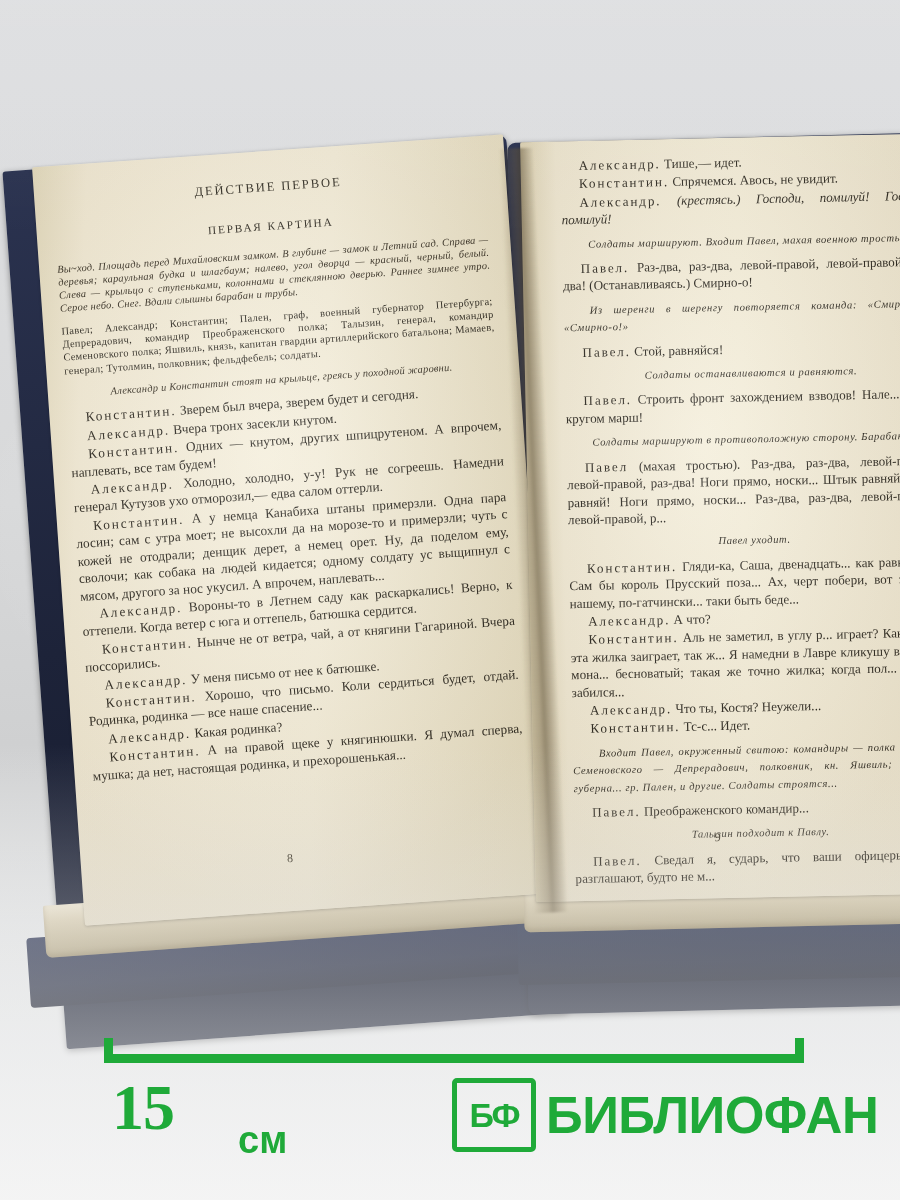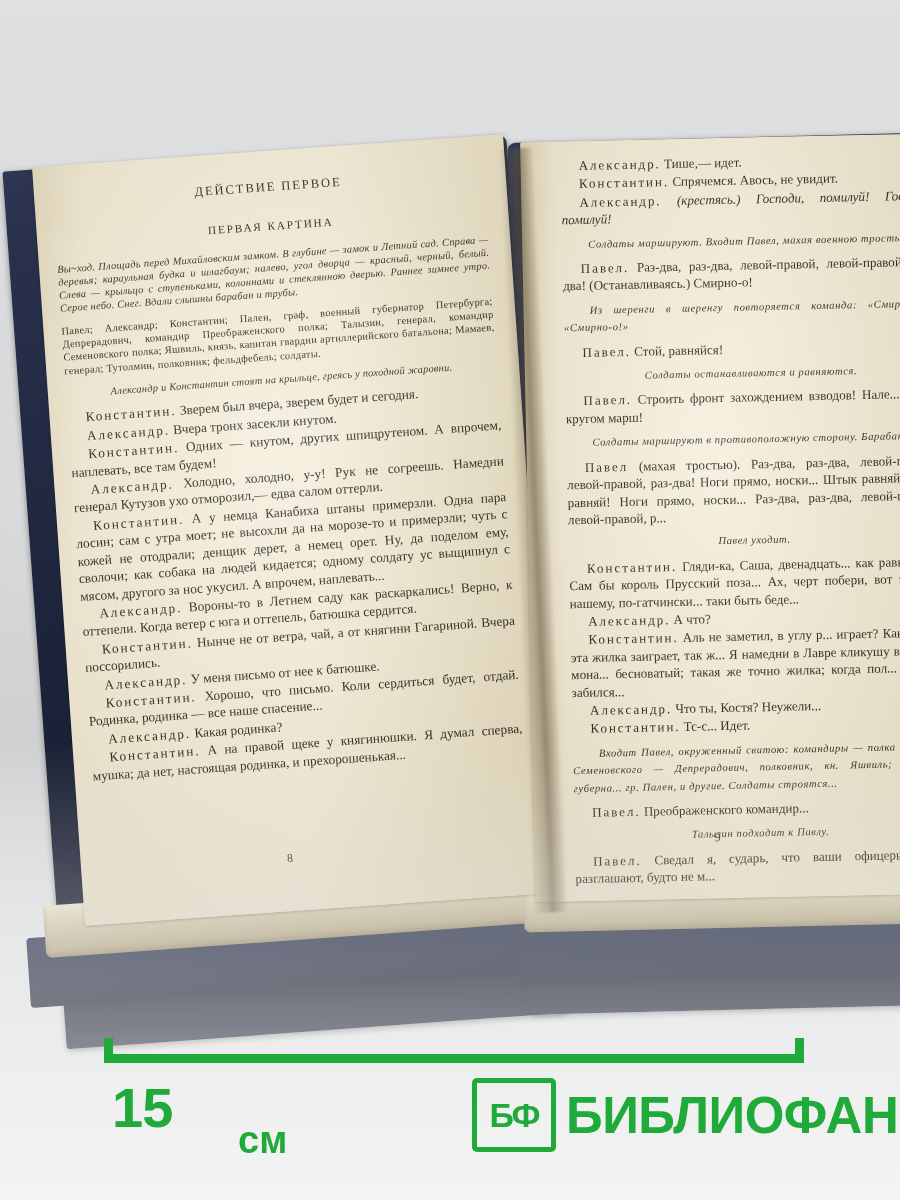--- a/index.html
+++ b/index.html
@@ -241,23 +241,23 @@
     position: absolute;
     top: 0; width: 9px; height: 25px;
     background: #1faa39;
   }
   .scale-bar .tick-l { left: 0; }
   .scale-bar .tick-r { left: 691px; }
 
   .scale-num {
     position: absolute;
     left: 112px; top: 48px;
-    font-family: Liberation Sans, sans-serif;
+    font-family: Liberation Serif, serif;
     font-weight: bold;
-    font-size: 56px;
+    font-size: 64px;
     line-height: 80px;
     color: #1faa39;
     letter-spacing: -1px;
   }
   .scale-unit {
     position: absolute;
     left: 238px; top: 104px;
     font-family: "Liberation Sans", sans-serif;
     font-weight: bold;
     font-size: 38px;
@@ -276,21 +276,20 @@
     border: 5px solid #1faa39;
     border-radius: 5px;
     display: flex;
     align-items: center;
     justify-content: center;
     font-family: "Liberation Sans", sans-serif;
     font-weight: bold;
     font-size: 34px;
     color: #1faa39;
     letter-spacing: -2px;
-    margin-left: 20px;
   }
   .brand-name {
     font-family: "Liberation Sans", sans-serif;
     font-weight: bold;
     font-size: 51px;
     color: #1faa39;
     letter-spacing: -0.5px;
   }
 </style>
 </head>

